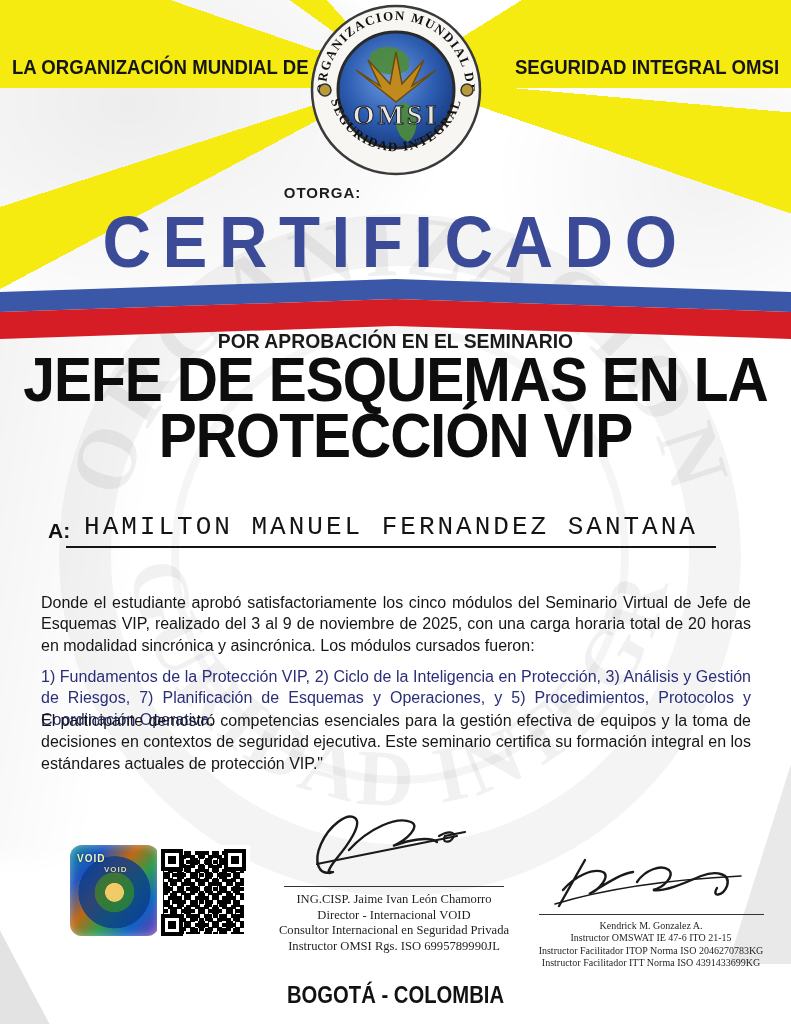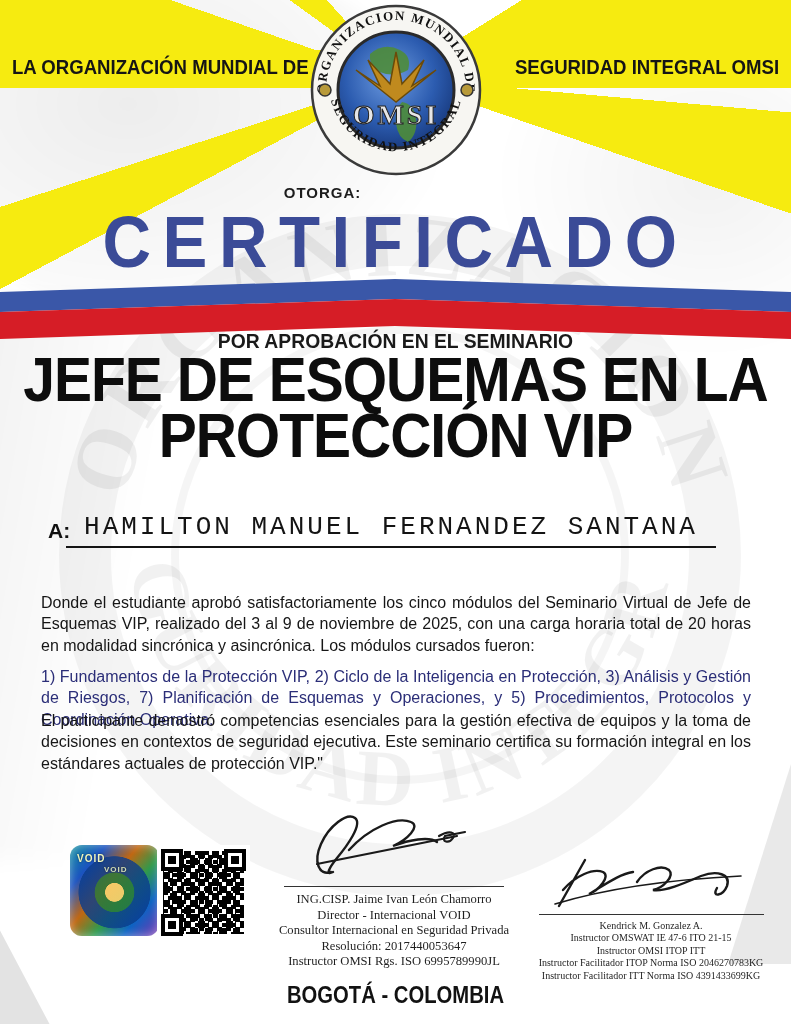--- a/index.html
+++ b/index.html
@@ -189,34 +189,32 @@
     <svg width="210" height="78" viewBox="0 0 210 78">
       <path d="M42 66 C30 70 24 56 32 38 C40 20 58 6 66 12 C74 18 58 40 48 52 C40 62 36 70 44 66
                M60 44 C80 22 108 10 122 16 C132 20 118 34 104 40 C120 34 140 30 148 36" fill="none" stroke="#1a1a1a" stroke-width="2.4" stroke-linecap="round"></path>
       <path d="M28 58 L168 30" fill="none" stroke="#1a1a1a" stroke-width="2.2" stroke-linecap="round"></path>
       <path d="M150 30 C160 24 168 26 164 32 C160 38 152 36 156 30 L176 26" fill="none" stroke="#1a1a1a" stroke-width="2.2" stroke-linecap="round"></path>
     </svg>
     <hr class="sig-line">
     <p>ING.CISP. Jaime Ivan León Chamorro</p>
     <p>Director - Internacional VOID</p>
     <p>Consultor Internacional en Seguridad Privada</p>
-    <p>Resolución: 2017440053647</p>
     <p>Instructor OMSI Rgs. ISO 6995789990JL</p>
   </div>
 
   <div class="sig sig-right">
     <svg width="220" height="66" viewBox="0 0 220 66">
       <path d="M18 60 L44 14 M22 44 C34 30 52 22 62 26 C70 30 58 44 48 48 C62 40 78 28 92 26
                M96 36 C104 24 120 18 128 24 C134 30 122 42 112 44 C124 46 146 36 160 30 C176 24 190 28 186 40 C182 50 170 52 176 42" fill="none" stroke="#1a1a1a" stroke-width="2.4" stroke-linecap="round"></path>
       <path d="M14 58 C60 44 120 34 200 30" fill="none" stroke="#1a1a1a" stroke-width="1.6" stroke-linecap="round"></path>
     </svg>
     <hr class="sig-line">
     <p>Kendrick M. Gonzalez A.</p>
     <p>Instructor OMSWAT IE 47-6 ITO 21-15</p>
-    <p>Instructor OMSI  ITOP  ITT</p>
     <p>Instructor Facilitador ITOP Norma ISO 2046270783KG</p>
     <p>Instructor Facilitador ITT Norma ISO 4391433699KG</p>
 
   </div>
 
   <div class="city">BOGOTÁ - COLOMBIA</div>
 
 </div>
 
 </body></html>

